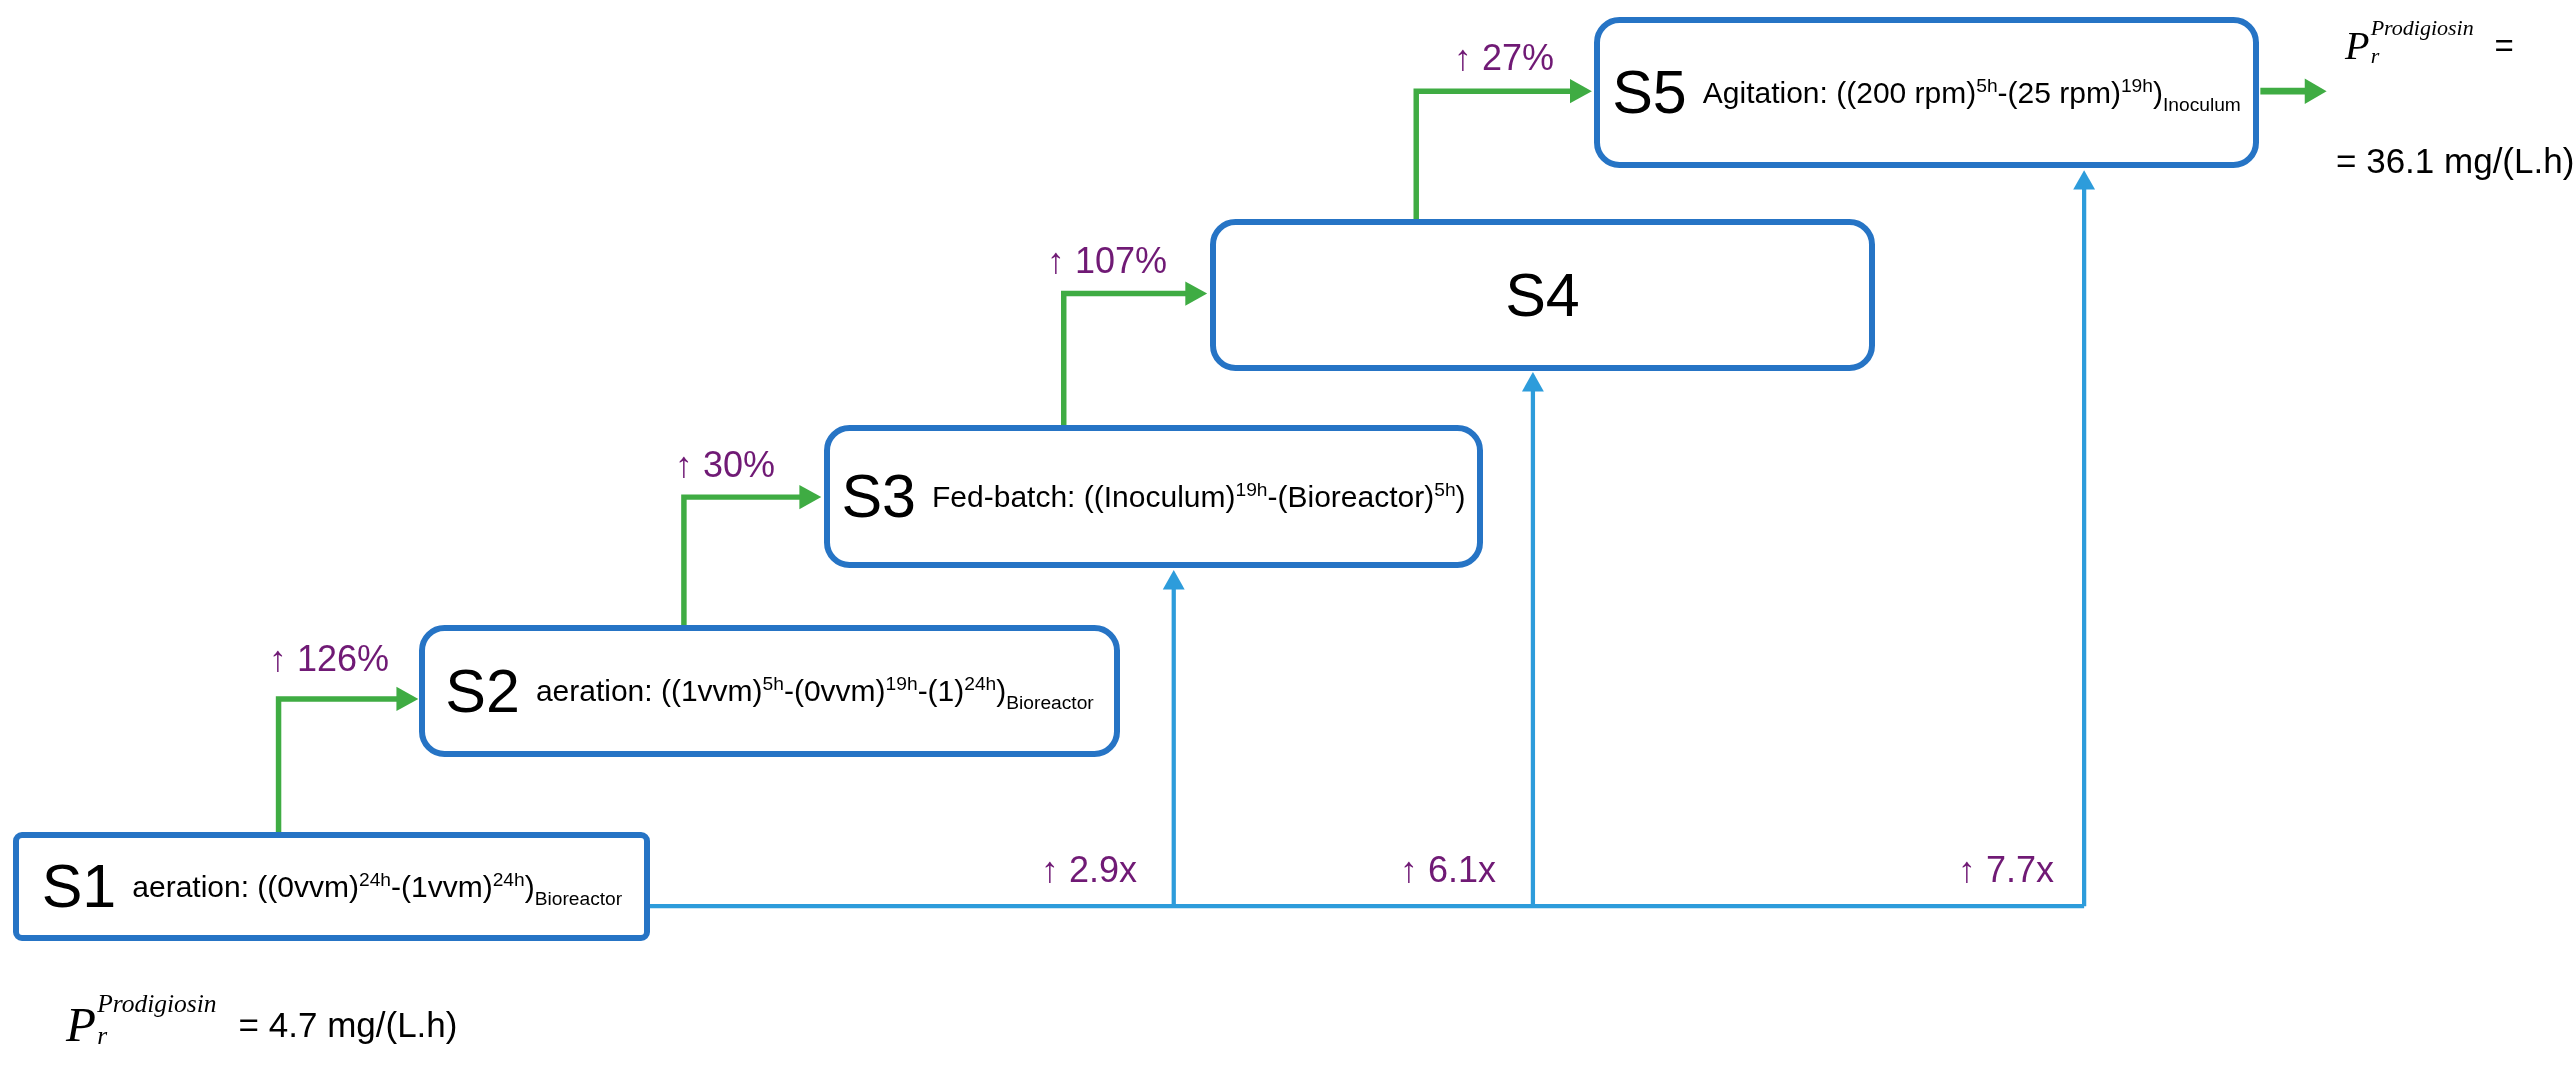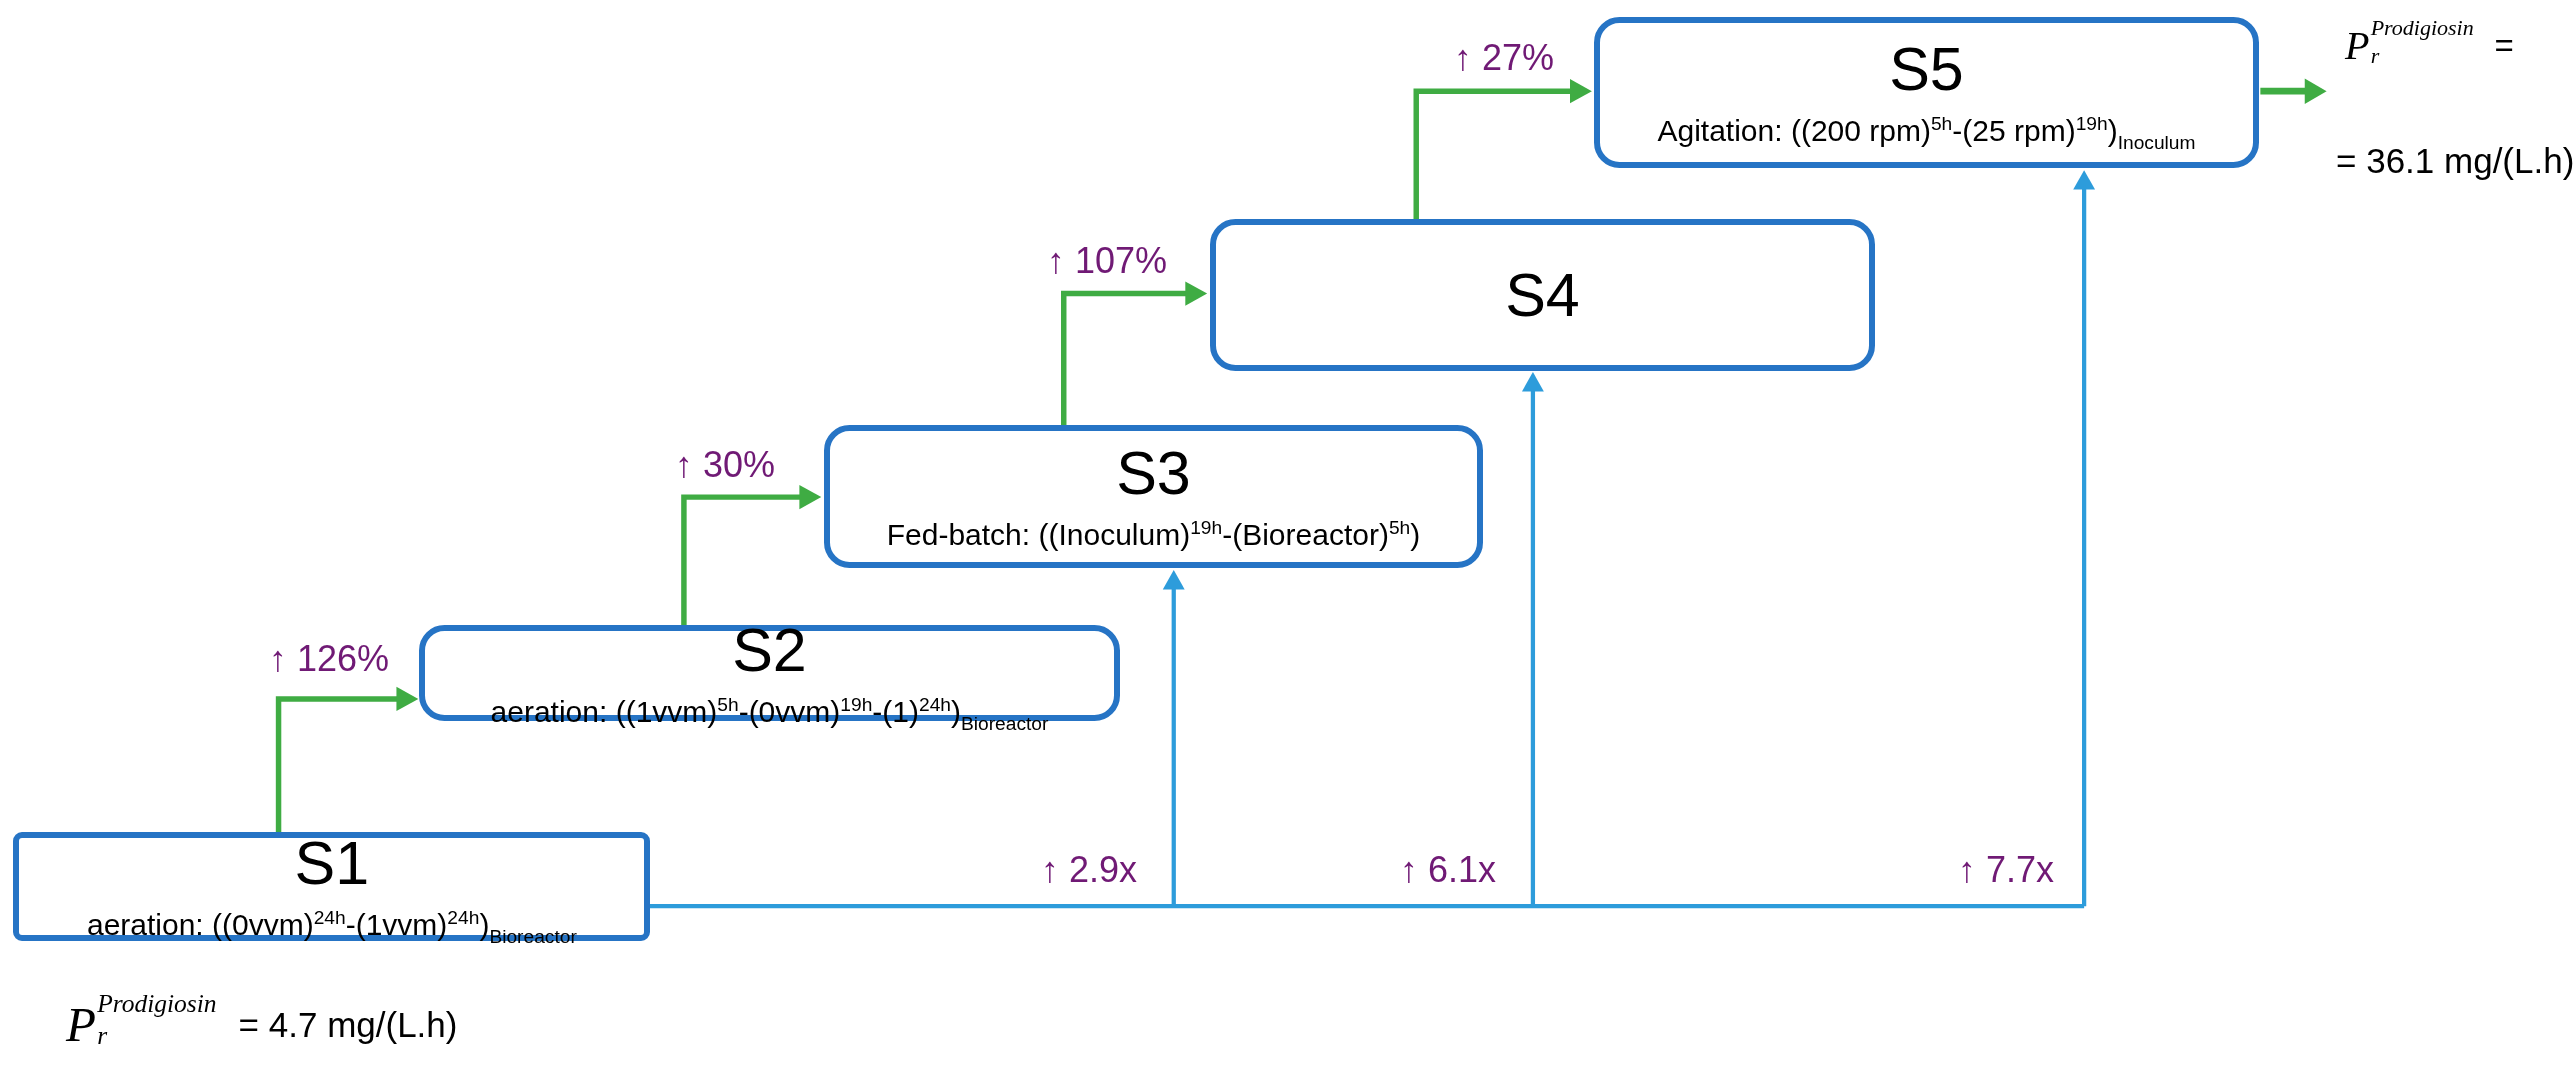--- a/index.html
+++ b/index.html
@@ -22,21 +22,21 @@
     width: 2576px;
     height: 1069px;
   }
   .stage {
     position: absolute;
     box-sizing: border-box;
     border: 6px solid #2674C5;
     border-radius: 25.5px;
     background: #ffffff;
     display: flex;
-    flex-direction: column;
+    flex-direction: row;
     align-items: center;
     justify-content: center;
     gap: 16px;
     padding: 3.6px 6px;
   }
   .stage-title {
     font-size: 61px;
     line-height: 1;
   }
   .stage-desc {
@@ -127,21 +127,21 @@
 
     <path d="M3719,150 H3794" stroke="#3FAC43" stroke-width="11" fill="none"></path>
     <polygon points="3828,150 3792,129 3792,171" fill="#3FAC43"></polygon>
   </svg>
 
   <div class="stage" style="left:13.4px; top:832px; width:637px; height:109px;border-radius:9px;">
     <div class="stage-title">S1</div>
     <div class="stage-desc"><span>aeration: ((0vvm)</span><sup>24h</sup><span>-(1vvm)</span><sup>24h</sup><span>)</span><sub>Bioreactor</sub></div>
   </div>
 
-  <div class="stage" style="left:419px; top:625px; width:701px; height:96px;">
+  <div class="stage" style="left:419px; top:625px; width:701px; height:132px;">
     <div class="stage-title">S2</div>
     <div class="stage-desc"><span>aeration: ((1vvm)</span><sup>5h</sup><span>-(0vvm)</span><sup>19h</sup><span>-(1)</span><sup>24h</sup><span>)</span><sub>Bioreactor</sub></div>
   </div>
 
   <div class="stage" style="left:824px; top:425px; width:659px; height:143px;">
     <div class="stage-title">S3</div>
     <div class="stage-desc"><span>Fed-batch: ((Inoculum)</span><sup>19h</sup><span>-(Bioreactor)</span><sup>5h</sup><span>)</span></div>
   </div>
 
   <div class="stage" style="left:1210px; top:219px; width:665px; height:152px;">

